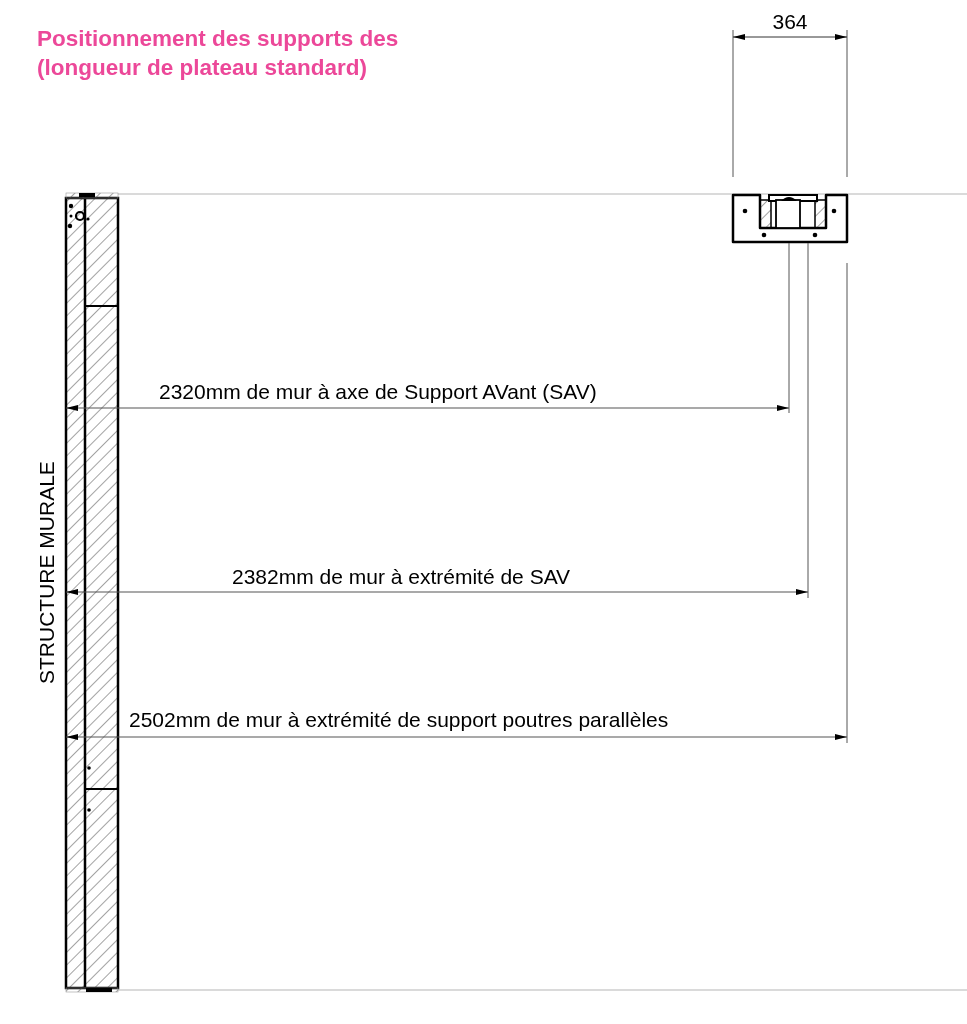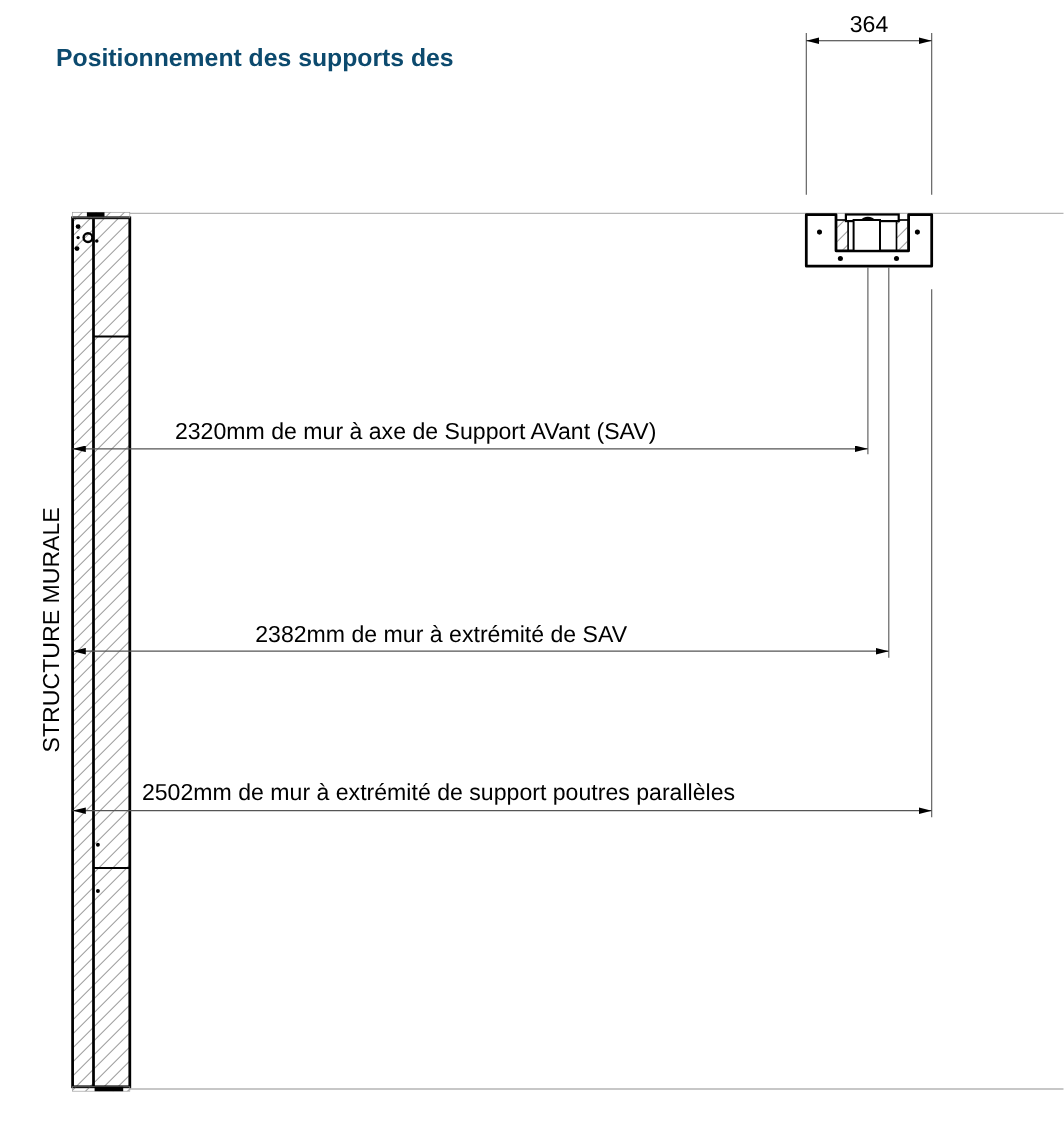--- a/index.html
+++ b/index.html
@@ -1,32 +1,33 @@
 <!DOCTYPE html>
 <html><head>
   <meta charset="utf-8">
   <style>
     html, body { margin: 0; padding: 0; background: #ffffff; }
     body { width: 967px; height: 1024px; position: relative; overflow: hidden; }
     .title {
       position: absolute; left: 35px; top: 22px;
       font-family: "Liberation Sans", sans-serif; font-weight: bold;
-      font-size: 22.5px; line-height: 29px; color: #0c4a6e;
-      margin: 16px;
+      font-size: 22.5px; line-height: 29px; color: #ec4899;
+      margin: 2px;
     }
     .title span { display: block; }
     svg.drawing { position: absolute; left: 0; top: 0; }
     .dim-text { font-family: "Liberation Sans", sans-serif; font-size: 21px; fill: #000; }
     .vert-label { font-family: "Liberation Sans", sans-serif; font-size: 21px; fill: #000; }
   </style>
 </head>
 <body>
 
 <h1 class="title">
   <span>Positionnement des supports des</span>
+  <span>(longueur de plateau standard)</span>
 </h1>
 
 <svg class="drawing" width="967" height="1024" viewBox="0 0 967 1024" xmlns="http://www.w3.org/2000/svg">
   <defs>
     <pattern id="hatch" patternUnits="userSpaceOnUse" width="9" height="9" patternTransform="rotate(45)">
       <line x1="0" y1="0" x2="0" y2="9" stroke="#333" stroke-width="0.9"></line>
     </pattern>
     <marker id="arrow-end" markerWidth="12" markerHeight="6" refX="12" refY="3" orient="auto" markerUnits="userSpaceOnUse">
       <path d="M0,0 L12,3 L0,6 z" fill="#000"></path>
     </marker>

